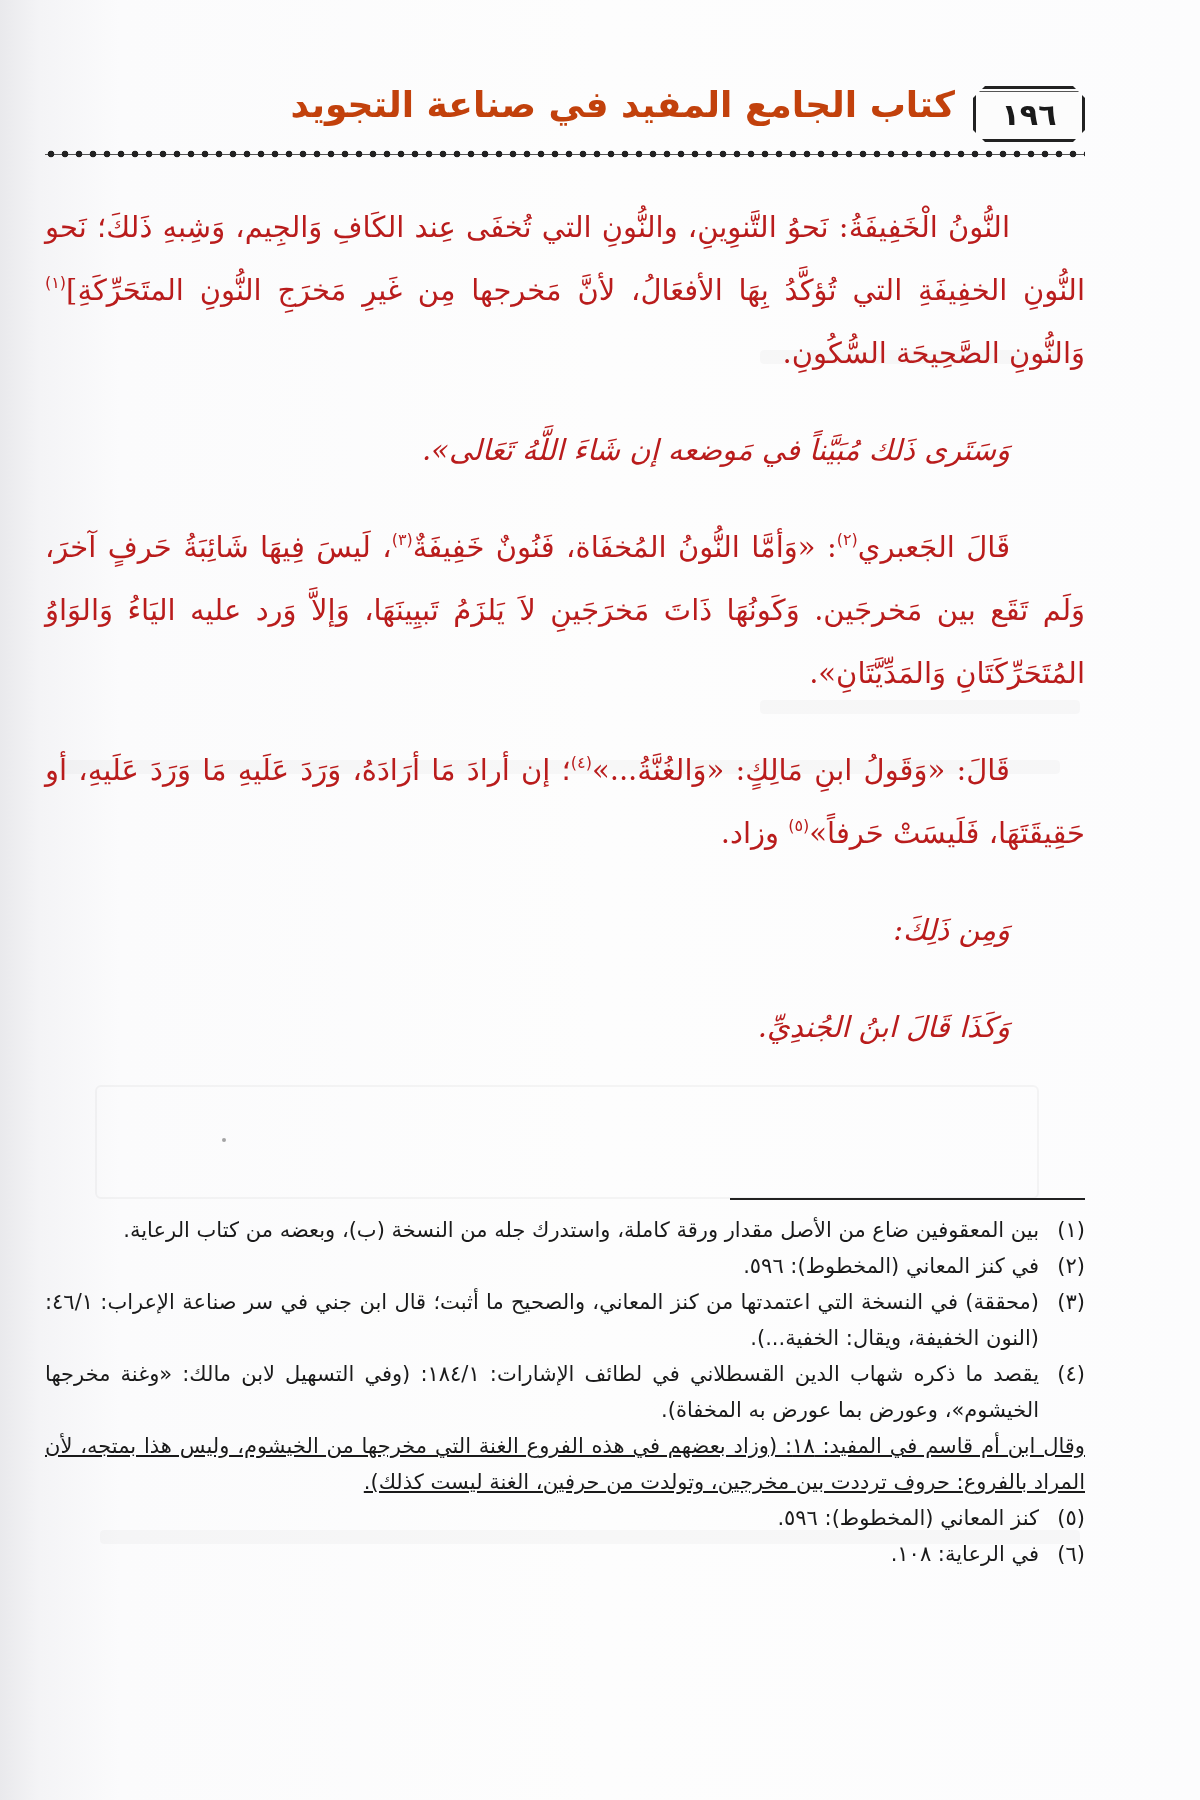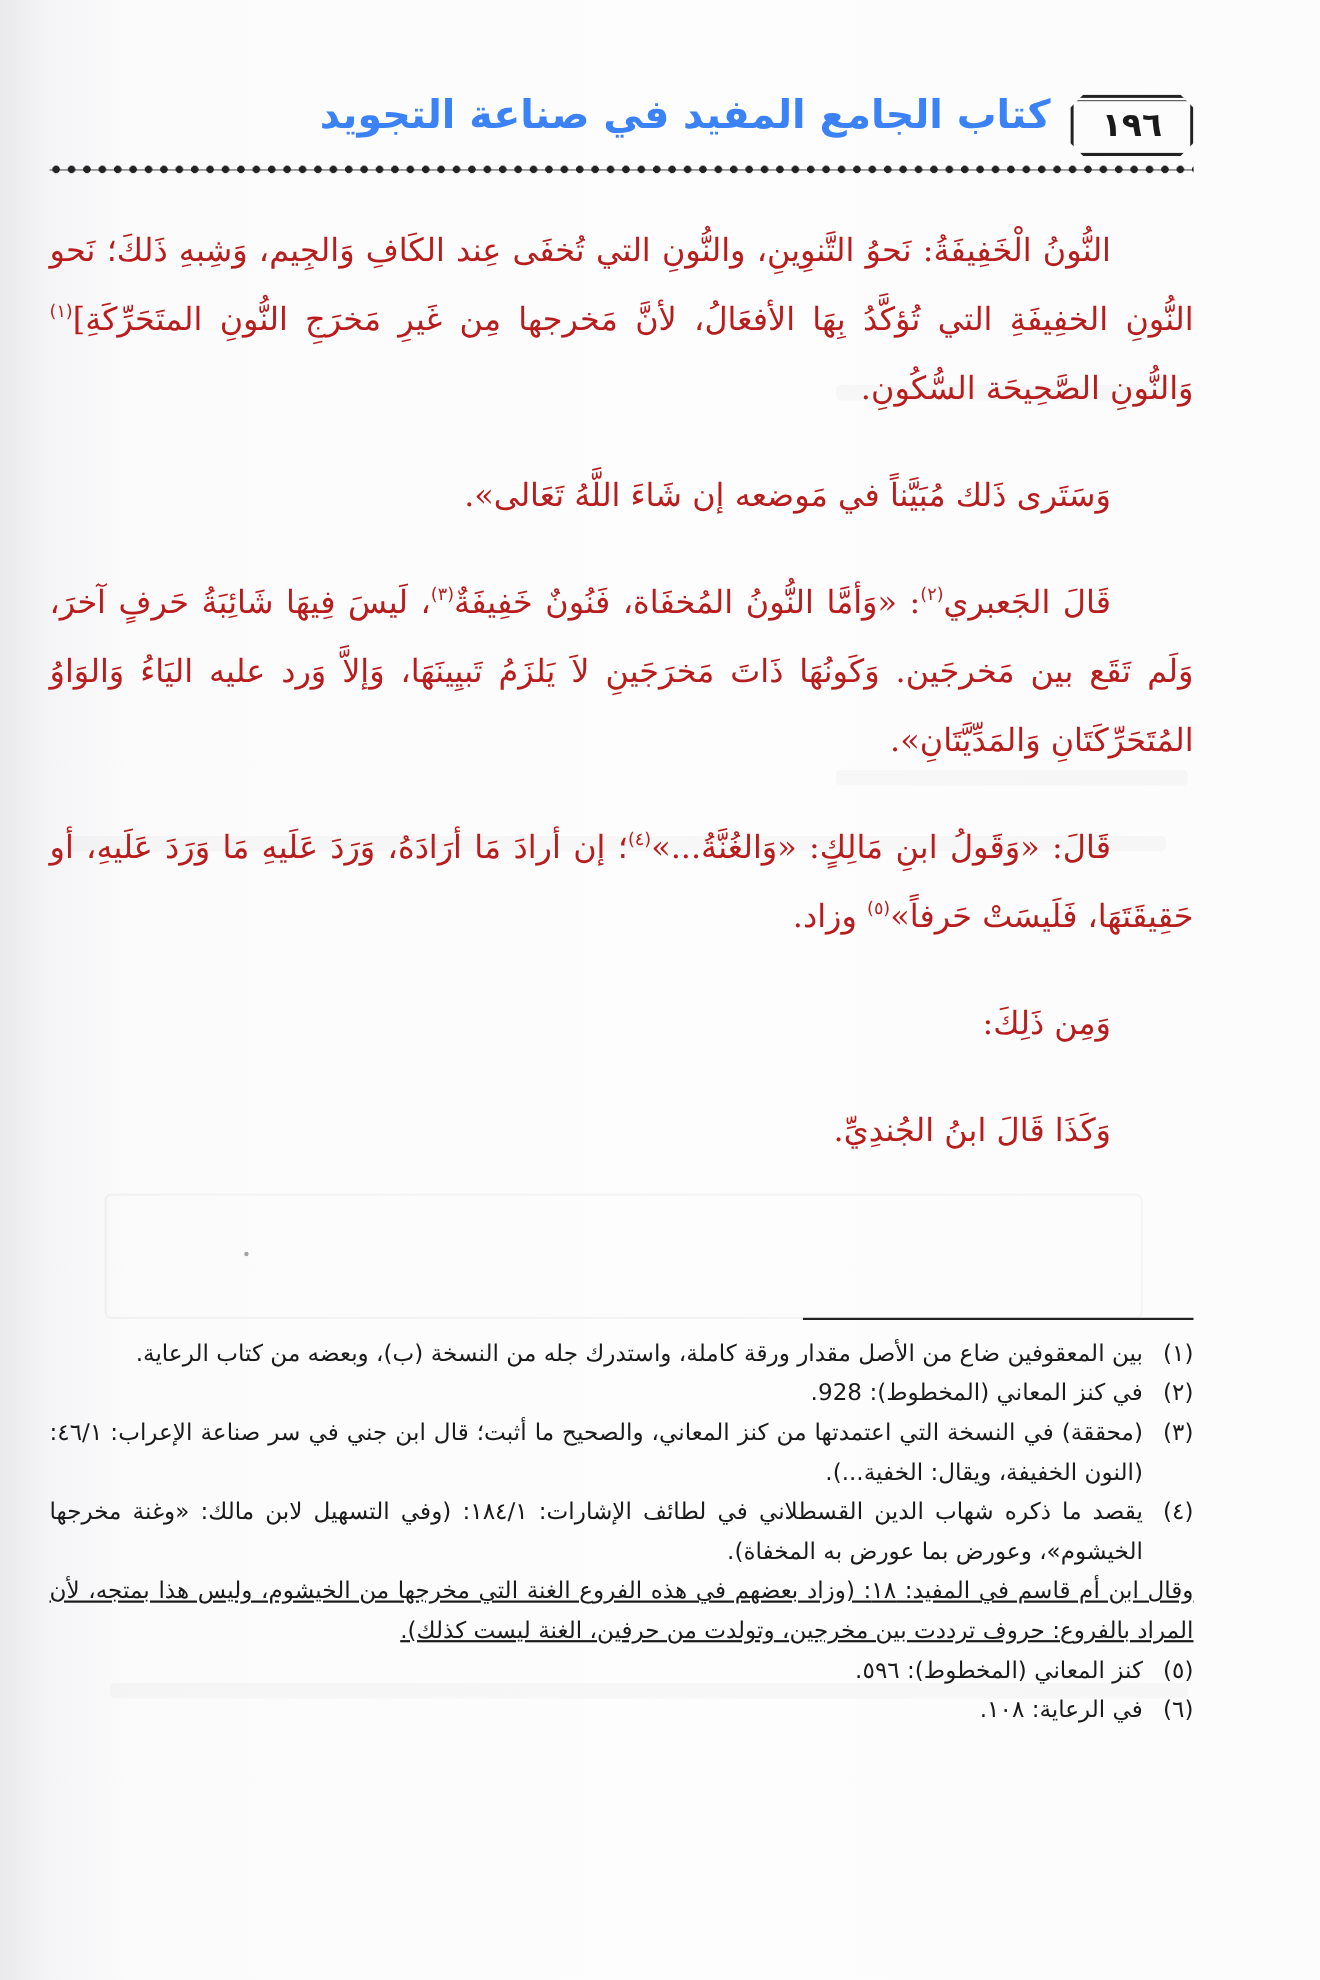--- a/index.html
+++ b/index.html
@@ -58,21 +58,21 @@
       letter-spacing: 2px;
       color: #1a1a1a;
     }
     .book-title {
       position: absolute;
       right: 130px;
       top: 2px;
       font-family: "DejaVu Sans", sans-serif;
       font-size: 36px;
       font-weight: bold;
-      color: #3b82f6;
+      color: #c2410c;
       white-space: nowrap;
       letter-spacing: 0px;
     }
     .ornament-rule {
       position: absolute;
       left: 0;
       right: 0;
       top: 66px;
       height: 12px;
       background-image:
@@ -91,21 +91,21 @@
     }
     .para {
       font-size: 29px;
       line-height: 63px;
       text-align: justify;
       text-align-last: right;
       margin: 0 0 34px 0;
       text-indent: 75px;
       color: #b91c1c;
     }
-    .para.single { text-align: left; }
+    .para.single { text-align: left; font-style: italic; }
     sup.fn {
       font-size: 16px;
       vertical-align: 12px;
       line-height: 0;
       font-family: "DejaVu Sans", sans-serif;
     }
     
     .footnote-rule {
       position: absolute;
       top: 1198px;
@@ -201,21 +201,21 @@
 
   <div class="footnote-rule"></div>
 
   <div class="footnotes">
     <div class="footnote">
       <span class="fn-num">(١)</span>
       <span class="fn-text">بين المعقوفين ضاع من الأصل مقدار ورقة كاملة، واستدرك جله من النسخة (ب)، وبعضه من كتاب الرعاية.</span>
     </div>
     <div class="footnote">
       <span class="fn-num">(٢)</span>
-      <span class="fn-text">في كنز المعاني (المخطوط): 928.</span>
+      <span class="fn-text">في كنز المعاني (المخطوط): ٥٩٦.</span>
     </div>
     <div class="footnote">
       <span class="fn-num">(٣)</span>
       <span class="fn-text">(محققة) في النسخة التي اعتمدتها من كنز المعاني، والصحيح ما أثبت؛ قال ابن جني في سر صناعة الإعراب: ٤٦/١: (النون الخفيفة، ويقال: الخفية...).</span>
     </div>
     <div class="footnote">
       <span class="fn-num">(٤)</span>
       <span class="fn-text">يقصد ما ذكره شهاب الدين القسطلاني في لطائف الإشارات: ١٨٤/١: (وفي التسهيل لابن مالك: «وغنة مخرجها الخيشوم»، وعورض بما عورض به المخفاة).</span>
     </div>
     <div class="fn-cont">وقال ابن أم قاسم في المفيد: ١٨: (وزاد بعضهم في هذه الفروع الغنة التي مخرجها من الخيشوم، وليس هذا بمتجه، لأن المراد بالفروع: حروف ترددت بين مخرجين، وتولدت من حرفين، الغنة ليست كذلك).</div>

